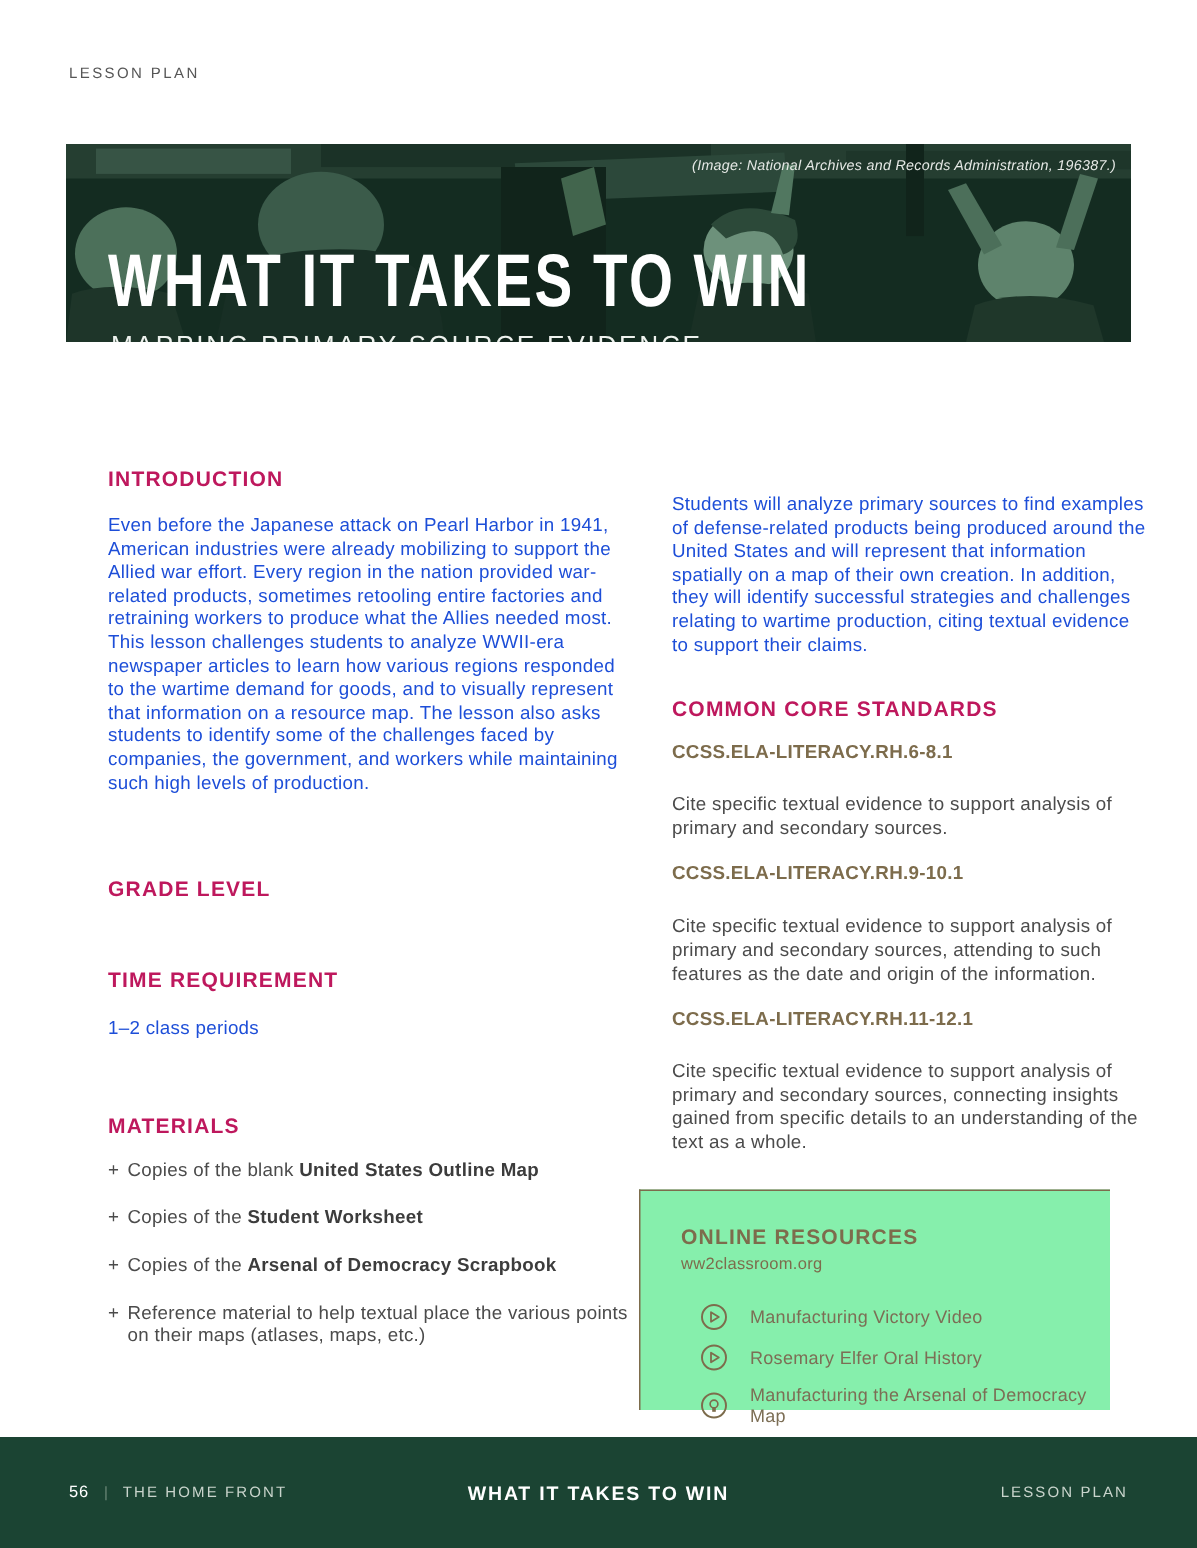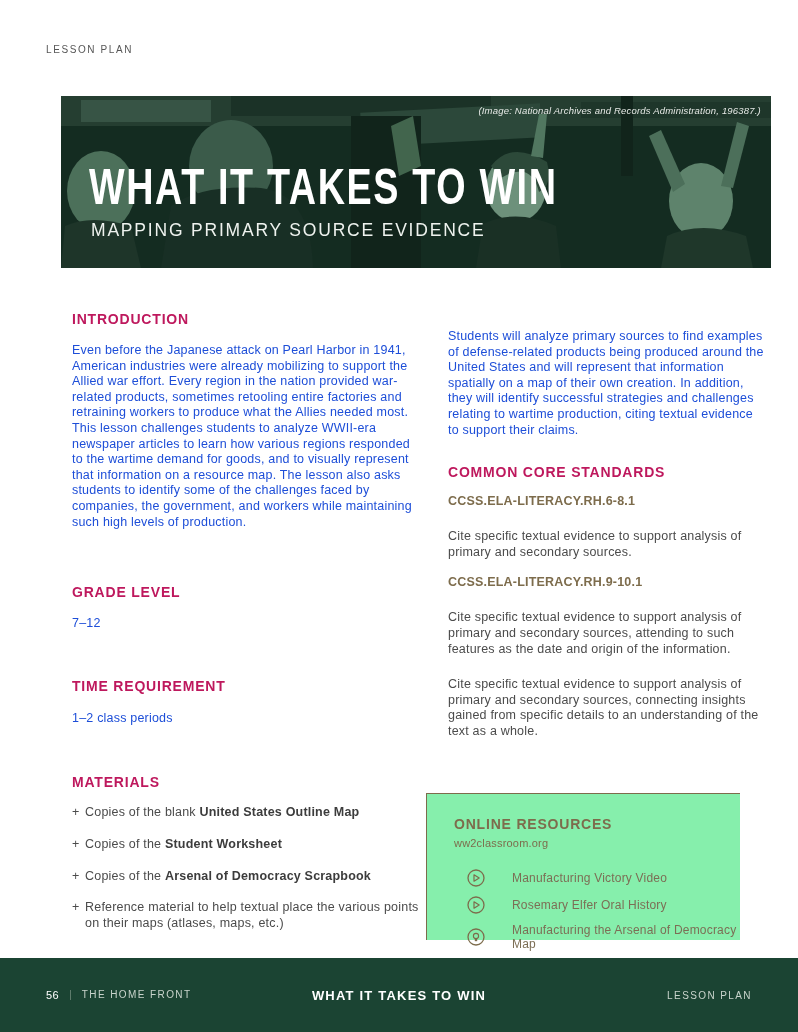--- a/index.html
+++ b/index.html
@@ -7,21 +7,21 @@
     position:relative;width:798px;height:1032px;overflow:hidden;
     background:#ffffff;font-family:"Liberation Sans",sans-serif;
   }
   
   .eyebrow{
     position:absolute;left:46px;top:44px;
     font-size:10px;letter-spacing:1.6px;color:#565656;font-weight:400;
   }
   
   .hero{
-    position:absolute;left:61px;top:96px;width:710px;height:172px;
+    position:absolute;left:44px;top:96px;width:710px;height:132px;
     background:#b91c1c;overflow:hidden;
   }
   .hero svg.photo{position:absolute;left:0;top:0;width:100%;height:100%;}
   .hero-credit{
     position:absolute;top:9px;right:10px;
     font-size:9.5px;font-style:italic;color:#e6e9e6;letter-spacing:.2px;
   }
   .hero-title{
     position:absolute;left:28px;top:66px;
     font-size:46px;font-weight:700;color:#ffffff;line-height:1;
@@ -70,31 +70,31 @@
   
   .res-box{
     position:absolute;left:426px;top:793px;width:313px;height:146px;
     border-top:1.5px solid #7d6c4c;border-left:1.5px solid #7d6c4c;
     background:#86efac;
   }
   .res-inner{padding:22px 0 0 27px;}
   .res-heading{font-size:14px;font-weight:700;letter-spacing:.8px;color:#7d6c4c;margin:0;}
   .res-site{font-size:11px;color:#7d6c4c;margin-top:5px;letter-spacing:.2px;}
   .res-list{margin-top:20px;margin-left:13px;}
-  .res-row{display:flex;align-items:center;margin-bottom:9px;gap:12px;}
+  .res-row{display:flex;align-items:center;margin-bottom:9px;}
   .res-icon{width:18px;height:18px;flex:0 0 18px;margin-right:15px;}
   .res-icon svg{display:block;width:18px;height:18px;}
   .res-label{font-size:12px;color:#7c6e55;letter-spacing:.2px;}
   
   .footer{
     position:absolute;left:0;top:958px;width:798px;height:74px;
     background:#1b4433;display:flex;align-items:center;
     padding:0 46px;box-sizing:border-box;
   }
-  .footer-left{display:flex;align-items:flex-start;flex:1;}
+  .footer-left{display:flex;align-items:center;flex:1;}
   .footer-page{font-size:11px;color:#ffffff;letter-spacing:.5px;}
   .footer-sep{font-size:10px;color:#6c8878;margin:0 10px;}
   .footer-section{font-size:10px;color:#c9d4cc;letter-spacing:1.4px;}
   .footer-center{
     flex:1;text-align:center;font-size:13px;font-weight:700;color:#ffffff;
     letter-spacing:1.2px;white-space:nowrap;
   }
   .footer-right{flex:1;text-align:right;font-size:10px;color:#c9d4cc;letter-spacing:1.4px;}
 </style>
 </head>
@@ -138,21 +138,20 @@
     <div class="hero-credit">(Image: National Archives and Records Administration, 196387.)</div>
     <div class="hero-title">WHAT IT TAKES TO WIN</div>
     <div class="hero-subtitle">MAPPING PRIMARY SOURCE EVIDENCE</div>
   </div>
 
   <div class="col col-left">
     <h2 class="sec-heading">INTRODUCTION</h2>
     <p class="body-text mt-para">Even before the Japanese attack on Pearl Harbor in 1941, American industries were already mobilizing to support the Allied war effort. Every region in the nation provided war-related products, sometimes retooling entire factories and retraining workers to produce what the Allies needed most. This lesson challenges students to analyze WWII-era newspaper articles to learn how various regions responded to the wartime demand for goods, and to visually represent that information on a resource map. The lesson also asks students to identify some of the challenges faced by companies, the government, and workers while maintaining such high levels of production.</p>
 
     <h2 class="sec-heading gl-head">GRADE LEVEL</h2>
-    <p class="body-text gl-val">7–12</p>
 
     <h2 class="sec-heading tr-head">TIME REQUIREMENT</h2>
     <p class="body-text tr-val">1–2 class periods</p>
 
     <h2 class="sec-heading mat-head">MATERIALS</h2>
     <div class="mat-list" id="materials-list">
         <div class="mat-item">
           <span class="plus">+</span>
           <span class="mat-text">Copies of the blank <b>United States Outline Map</b></span>
         </div>
@@ -178,20 +177,21 @@
     <div id="standards-list">
         <div class="std">
           <div class="std-code">CCSS.ELA-LITERACY.RH.6-8.1</div>
           <div class="std-text">Cite specific textual evidence to support analysis of primary and secondary sources.</div>
         </div>
         <div class="std">
           <div class="std-code">CCSS.ELA-LITERACY.RH.9-10.1</div>
           <div class="std-text">Cite specific textual evidence to support analysis of primary and secondary sources, attending to such features as the date and origin of the information.</div>
         </div>
         <div class="std">
+          <div class="std-code">CCSS.ELA-LITERACY.RH.11-12.1</div>
           <div class="std-text">Cite specific textual evidence to support analysis of primary and secondary sources, connecting insights gained from specific details to an understanding of the text as a whole.</div>
         </div>
       </div>
   </div>
 
   <div class="res-box">
     <div class="res-inner">
       <h2 class="res-heading">ONLINE RESOURCES</h2>
       <div class="res-site">ww2classroom.org</div>
       <div class="res-list" id="resources-list">

